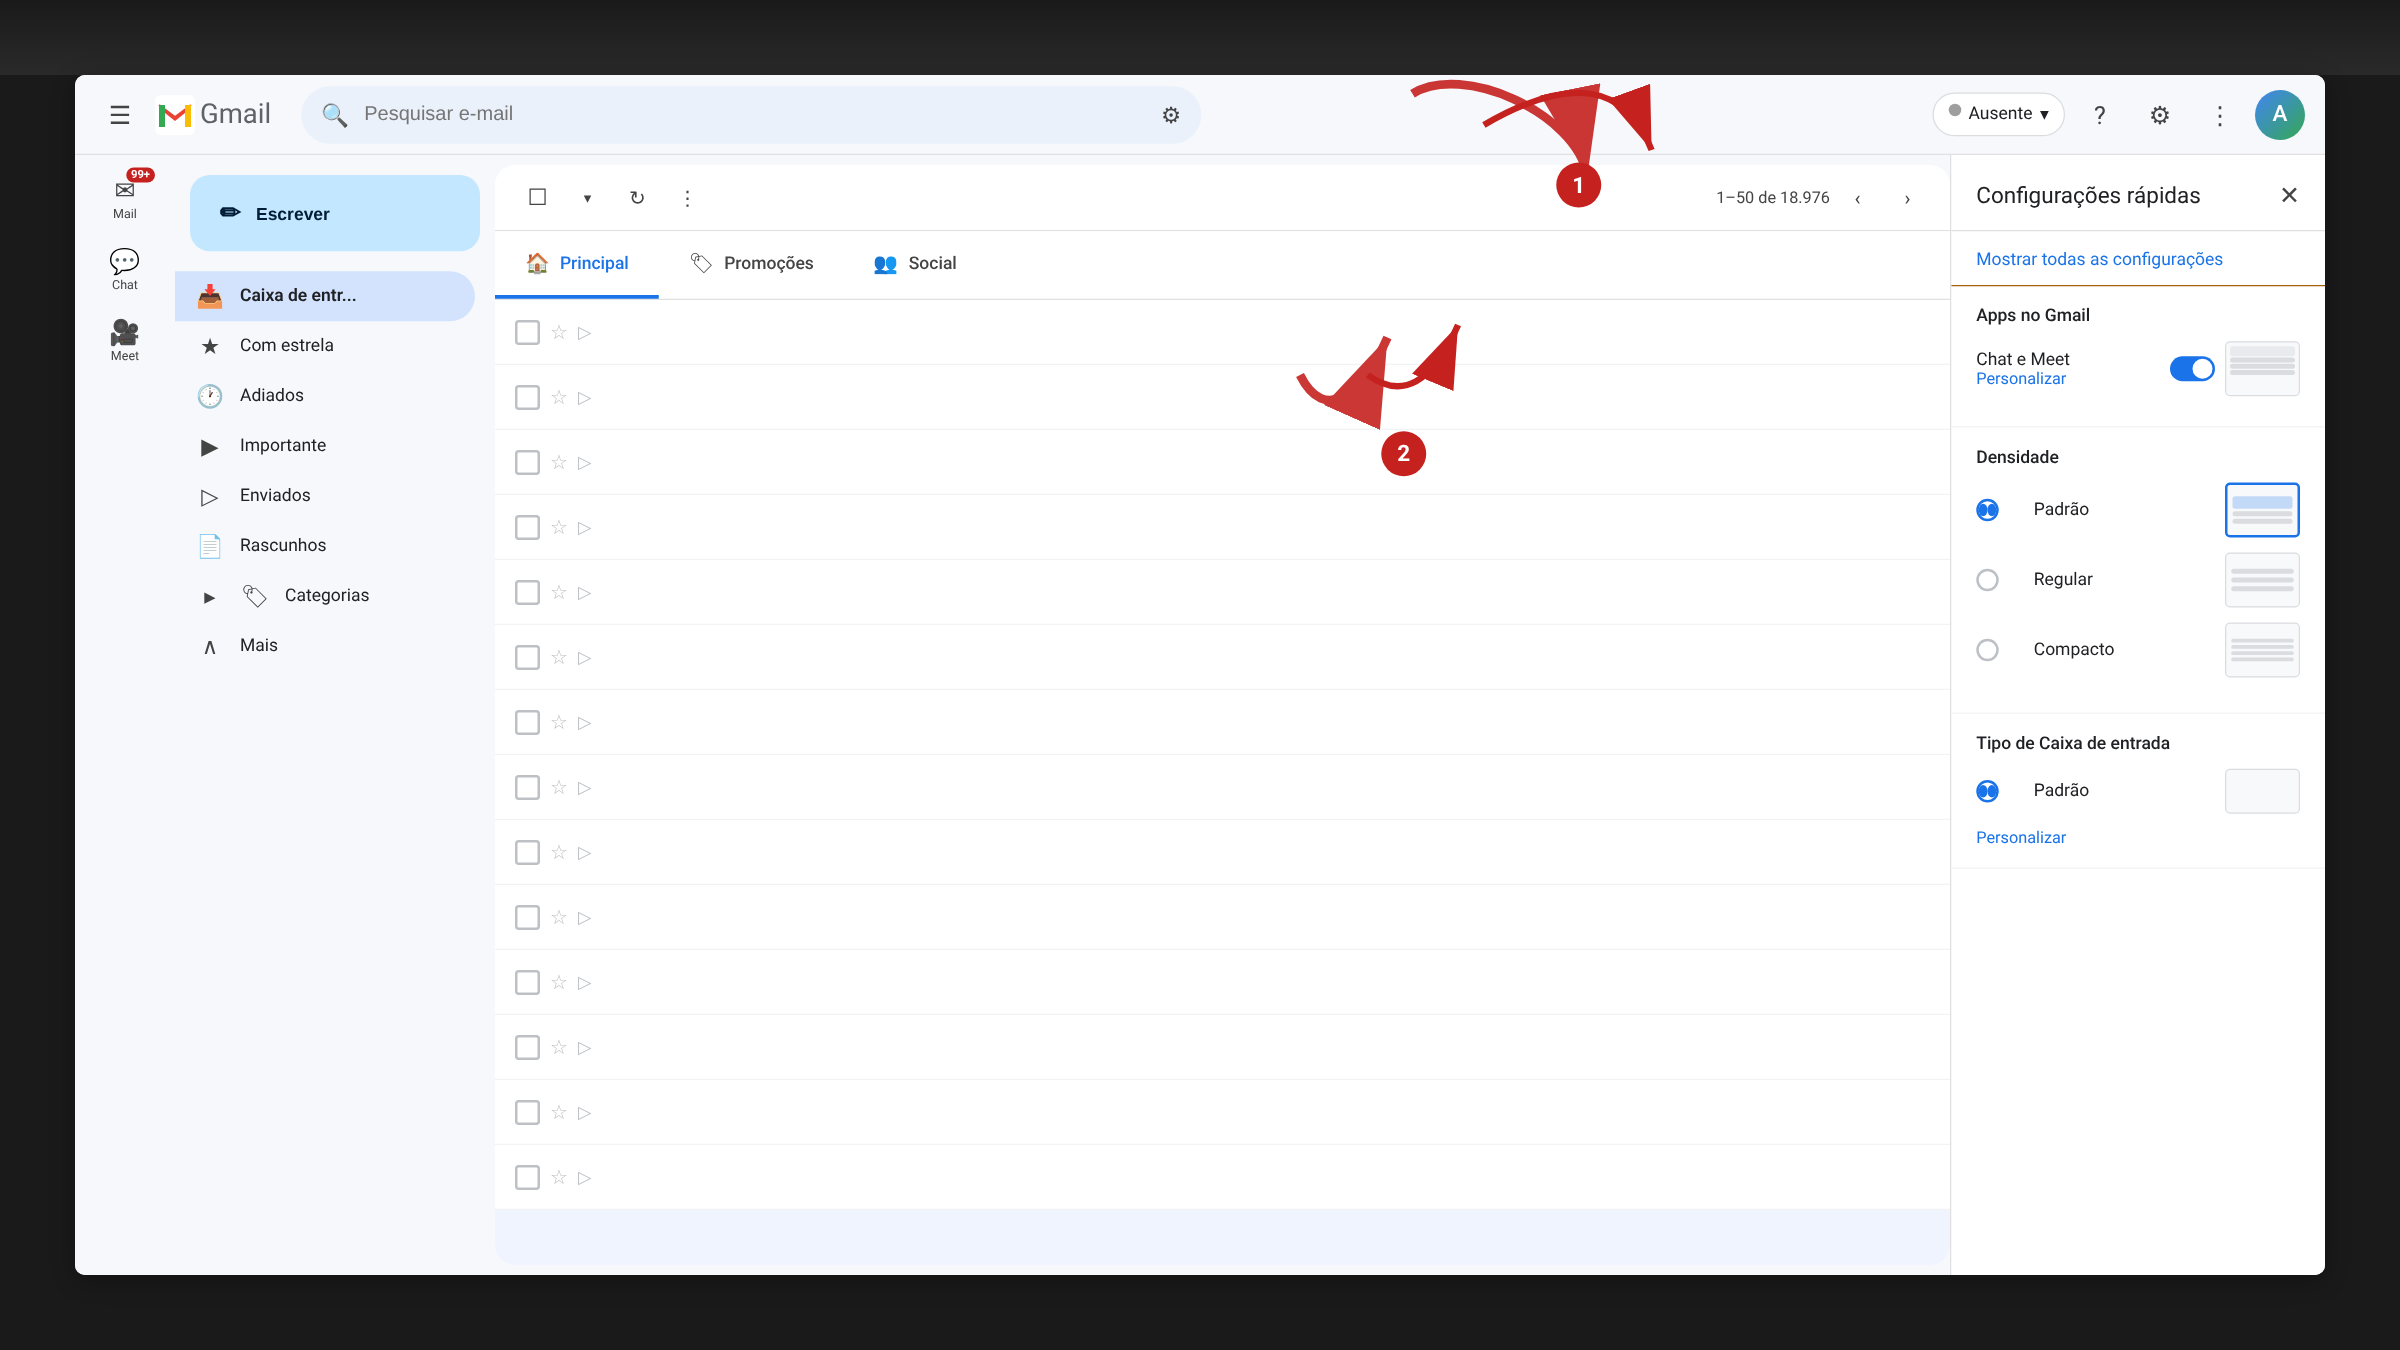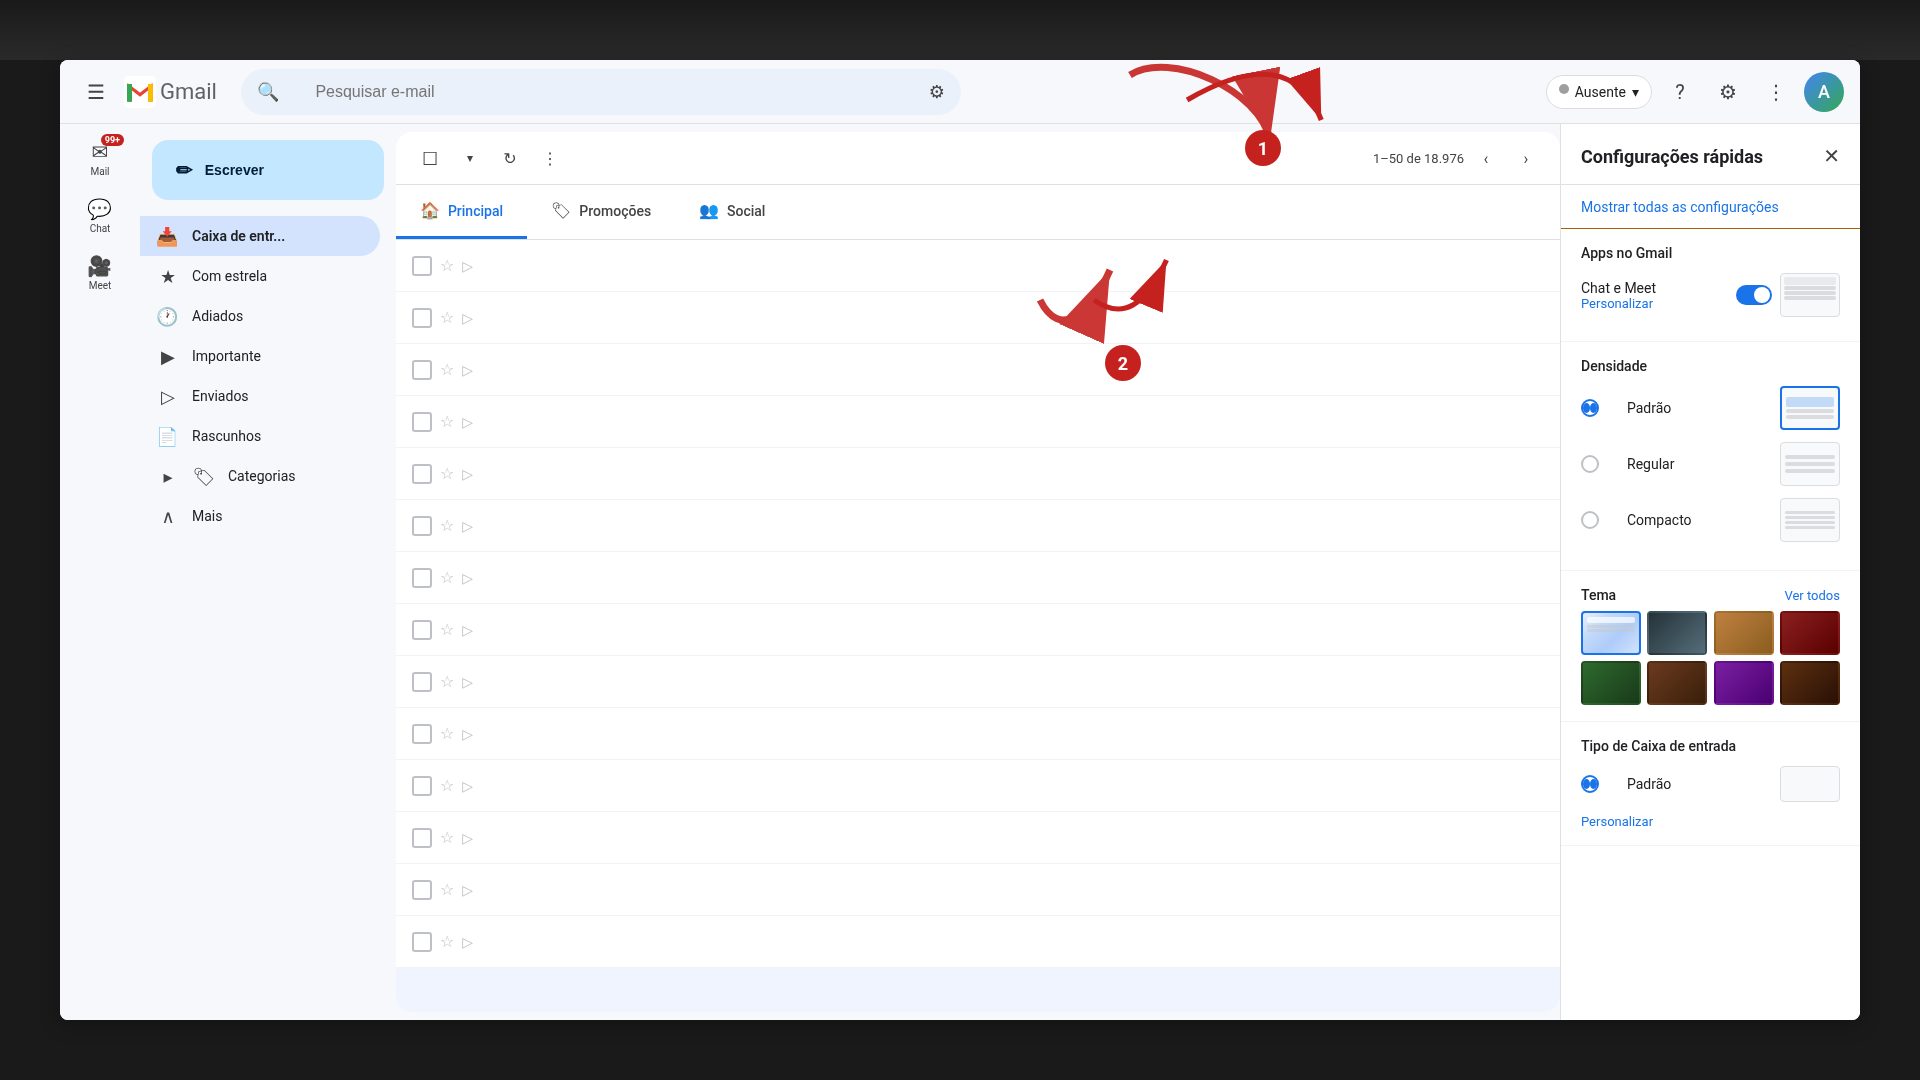--- a/index.html
+++ b/index.html
@@ -92,21 +92,20 @@
       font-size: 18px;
     }
 
     .search-input {
       flex: 1;
       border: none;
       background: transparent;
       font-size: 16px;
       color: #202124;
       outline: none;
-      margin-left: 24px;
     }
 
     .search-options-icon {
       color: #444;
       font-size: 18px;
       cursor: pointer;
     }
 
     .header-right {
       margin-left: auto;
@@ -406,21 +405,21 @@
     .qs-header {
       display: flex;
       align-items: center;
       justify-content: space-between;
       padding: 20px 20px 16px;
       border-bottom: 1px solid #e0e0e0;
     }
 
     .qs-title {
       font-size: 18px;
-      font-weight: 700;
+      font-weight: 400;
       color: #202124;
     }
 
     .qs-close {
       font-size: 20px;
       cursor: pointer;
       color: #444;
     }
 
     .qs-show-all {
@@ -836,42 +835,20 @@
           </div>
           <div style="width:60px; height:44px; border:1px solid #dadce0; border-radius:4px; overflow:hidden; background:#f8f9fa; display:flex; flex-direction:column; justify-content:center; padding:4px; gap:2px;">
             <div style="height:3px; background:#dadce0; border-radius:2px;"></div>
             <div style="height:3px; background:#dadce0; border-radius:2px;"></div>
             <div style="height:3px; background:#dadce0; border-radius:2px;"></div>
             <div style="height:3px; background:#dadce0; border-radius:2px;"></div>
           </div>
         </div>
       </div>
 
-      <div class="qs-section">
-        <div style="display:flex; justify-content:space-between; align-items:center; margin-bottom:8px;">
-          <div class="qs-section-title" style="margin:0;">Tema</div>
-          <span class="qs-sublabel">Ver todos</span>
-        </div>
-        <div class="themes-grid">
-          <div class="theme-thumb selected" style="background: linear-gradient(135deg, #e8f0fe 0%, #c2d9f8 30%, #aecbfa 60%, #d2e3fc 100%);">
-            <div style="padding:4px;">
-              <div style="height:6px; background: rgba(255,255,255,0.7); border-radius:2px; margin-bottom:2px;"></div>
-              <div style="height:3px; background: rgba(200,200,200,0.5); border-radius:1px; margin-bottom:1px;"></div>
-              <div style="height:3px; background: rgba(200,200,200,0.5); border-radius:1px;"></div>
-            </div>
-          </div>
-          <div class="theme-thumb" style="background: linear-gradient(135deg, #263238, #546e7a);"></div>
-          <div class="theme-thumb" style="background: linear-gradient(135deg, #bf8040, #8b5e1f);"></div>
-          <div class="theme-thumb" style="background: linear-gradient(135deg, #8b2020, #5a0000);"></div>
-          <div class="theme-thumb" style="background: linear-gradient(135deg, #2d6a2d, #1a3a1a);"></div>
-          <div class="theme-thumb" style="background: linear-gradient(135deg, #6b3a1f, #3a1f0a);"></div>
-          <div class="theme-thumb" style="background: linear-gradient(135deg, #7b1fa2, #4a0072);"></div>
-          <div class="theme-thumb" style="background: linear-gradient(135deg, #5d3010, #2a1005);"></div>
-        </div>
-      </div>
 
       <div class="qs-section">
         <div class="qs-section-title">Tipo de Caixa de entrada</div>
         <div class="radio-row">
           <div class="radio-circle selected">
             <div style="width:10px;height:10px;border-radius:50%;background:#1a73e8;"></div>
           </div>
           <span class="qs-label">Padrão</span>
           <div style="margin-left:auto; width:60px; height:36px; border:1px solid #dadce0; border-radius:4px; background:#f8f9fa;"></div>
         </div>

